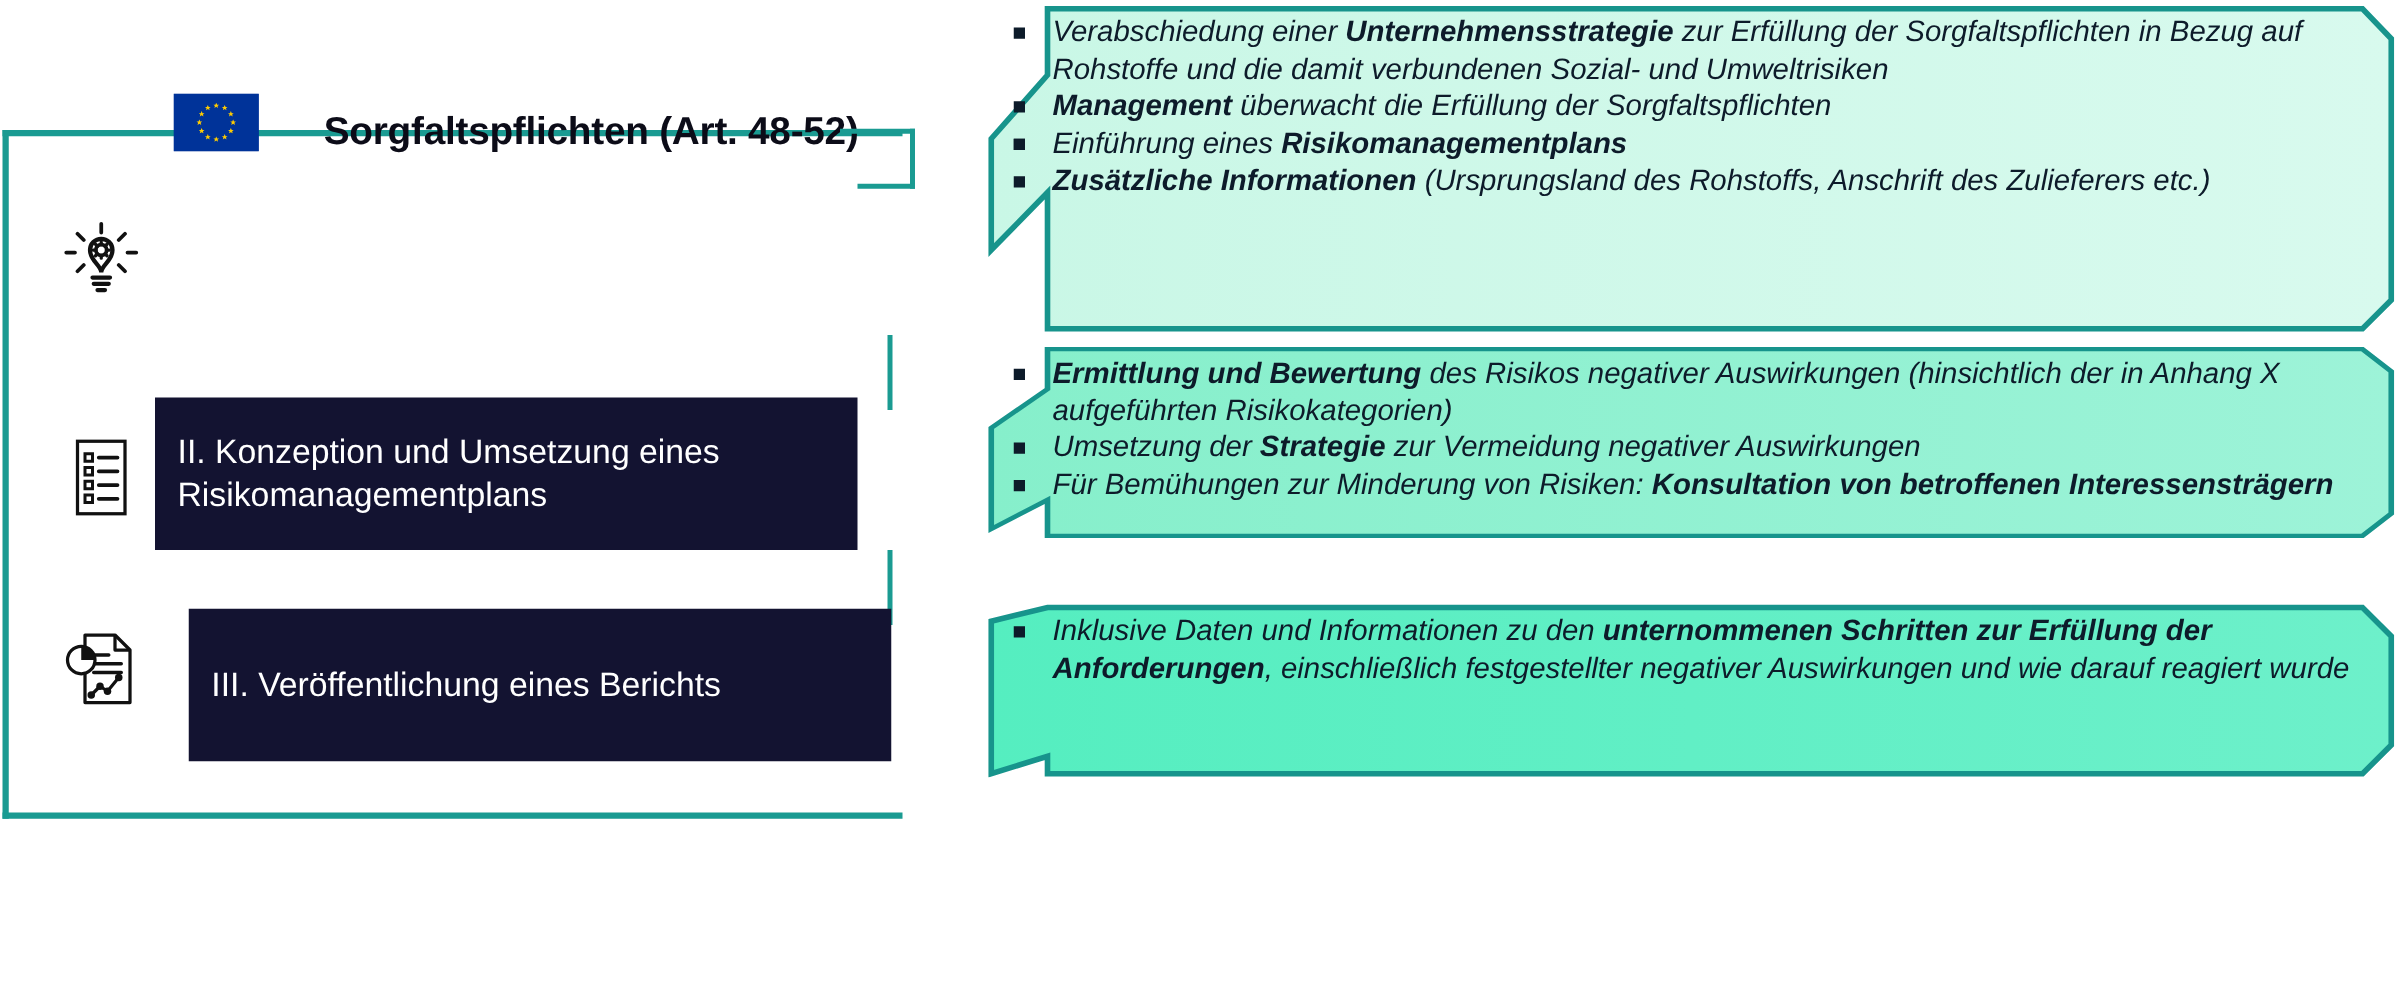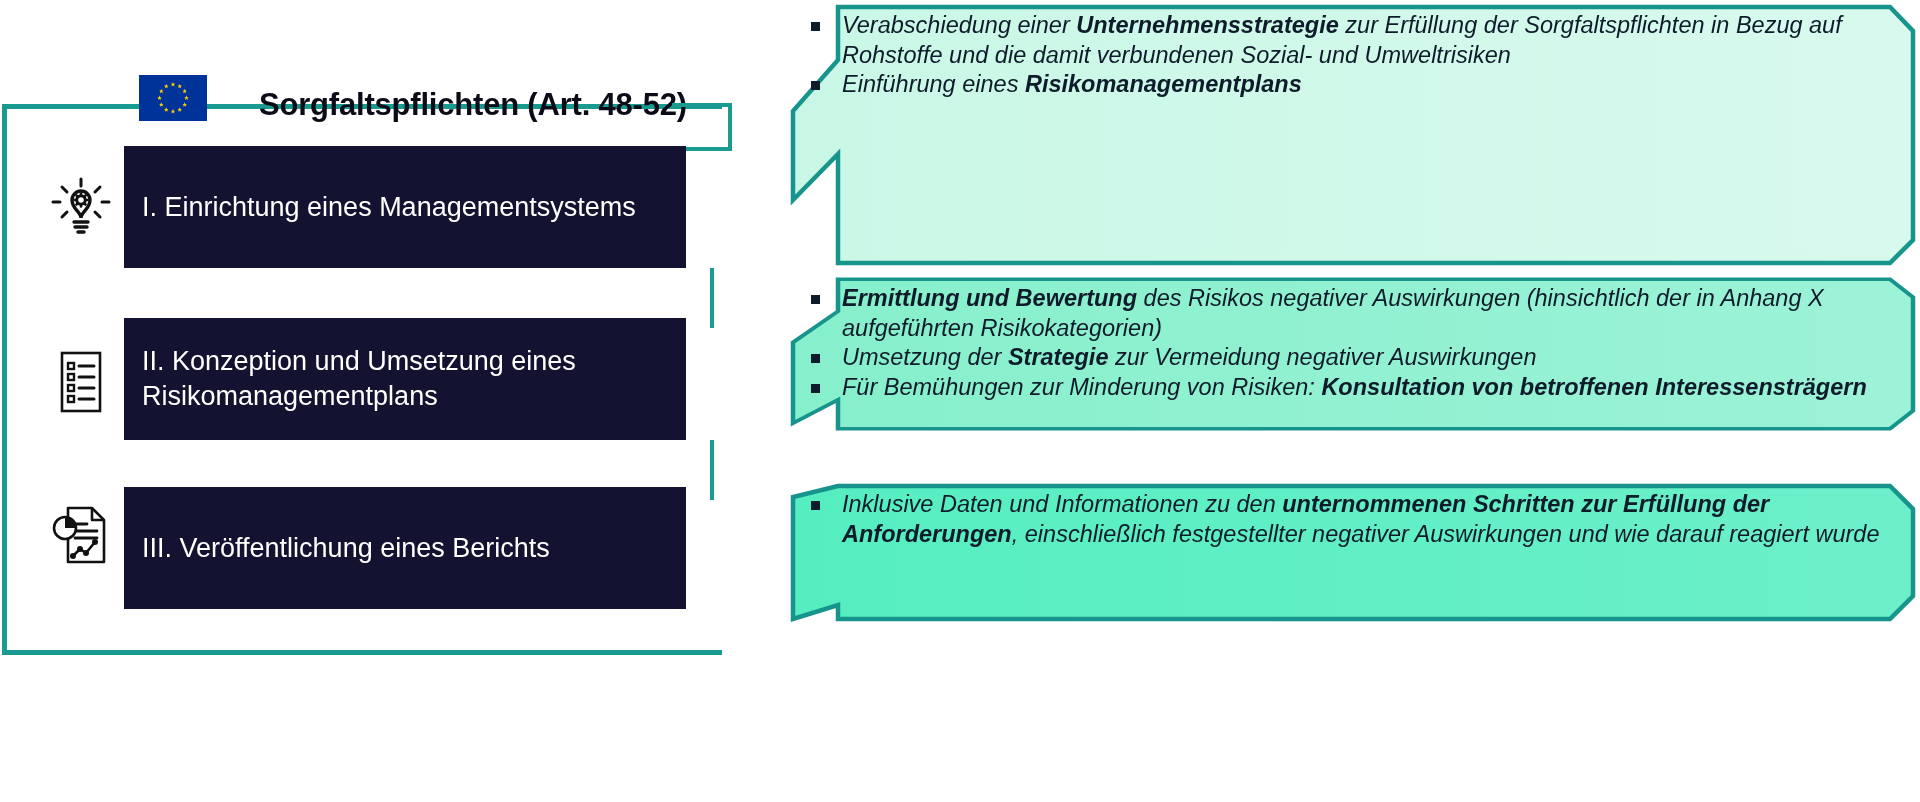--- a/index.html
+++ b/index.html
@@ -144,23 +144,20 @@
         <path d="M32 60 h6" stroke-width="3.4"></path>
         <path d="M35 7 v7 M16 15 l5 5 M54 15 l-5 5 M7 30 h7 M56 30 h7 M16 45 l5 -5 M54 45 l-5 -5"></path>
       </g>
       <g fill="none" stroke="#111111" stroke-width="3">
         <circle cx="35" cy="28" r="4.3"></circle>
         <path d="M35 21.5 v2.2 M35 32.3 v2.2 M28.5 28 h2.2 M39.3 28 h2.2
                  M30.4 23.4 l1.6 1.6 M38 31 l1.6 1.6 M39.6 23.4 l-1.6 1.6 M32 31 l-1.6 1.6" stroke-width="2.6" stroke-linecap="round"></path>
       </g>
     </svg>
   </div>
-  <div class="stepbox" style="top:146px;height:122px;">
-    <span class="txt">I. Einrichtung eines Managementsystems</span>
-  </div>
 
   <div class="stepicon" style="top:347px;">
     <svg viewBox="0 0 70 70" xmlns="http://www.w3.org/2000/svg" aria-hidden="true">
       <rect x="16" y="6" width="38" height="58" fill="#ffffff" stroke="#111111" stroke-width="2.6"></rect>
       <g stroke="#111111" stroke-width="2.4" fill="none">
         <rect x="22" y="16" width="6" height="6"></rect>
         <rect x="22" y="27" width="6" height="6"></rect>
         <rect x="22" y="38" width="6" height="6"></rect>
         <rect x="22" y="49" width="6" height="6"></rect>
       </g>
@@ -186,39 +183,41 @@
         <path d="M27 56 l7 -7 l6 4 l9 -11"></path>
       </g>
       <g fill="#111111">
         <circle cx="27" cy="56" r="3"></circle>
           <circle cx="34" cy="49" r="3"></circle>
         <circle cx="40" cy="53" r="3"></circle>
           <circle cx="49" cy="42" r="3"></circle>
       </g>
     </svg>
   </div>
-  <div class="stepbox" style="top:487px;height:122px;">
+  <div class="stepbox" style="top:487px;height:122px;margin-left:27px;">
     <span class="txt">III. Veröffentlichung eines Berichts</span>
   </div>
 
   <div class="callout" style="left:790px;top:4px;width:1126px;height:262px;">
     <svg class="shape" viewBox="0 0 1126 262" preserveAspectRatio="none" xmlns="http://www.w3.org/2000/svg" aria-hidden="true">
       <defs>
         <linearGradient id="g1" x1="0" y1="0" x2="1" y2="0">
           <stop offset="0%" stop-color="#c9f7e6"></stop>
           <stop offset="100%" stop-color="#d8faee"></stop>
         </linearGradient>
       </defs>
       <path d="M48 3 H1100 L1123 27 V236 L1100 259 H48 V150 L3 196 V107 L48 56 Z" fill="url(#g1)" stroke="#17948c" stroke-width="4.5" stroke-linejoin="miter"></path>
     </svg>
     <div class="inner">
       <ul>
         <li><span class="bullet"></span><span><span>Verabschiedung einer </span><b>Unternehmensstrategie</b><span> zur Erfüllung der  Sorgfaltspflichten in Bezug auf Rohstoffe und die damit verbundenen Sozial- und Umweltrisiken</span></span></li>
+        <li><span class="bullet"></span><span><b>Management</b><span> überwacht die Erfüllung der Sorgfaltspflichten</span></span></li>
         <li><span class="bullet"></span></li>
         <li><span class="bullet"></span><span><span>Einführung eines </span><b>Risikomanagementplans</b></span></li>
+        <li><span class="bullet"></span><span><b>Zusätzliche Informationen</b><span> (Ursprungsland des Rohstoffs, Anschrift des Zulieferers etc.)</span></span></li>
       </ul>
     </div>
   </div>
 
   <div class="callout" style="left:790px;top:277px;width:1126px;height:154px;">
     <svg class="shape" viewBox="0 0 1126 198" preserveAspectRatio="none" xmlns="http://www.w3.org/2000/svg" aria-hidden="true">
       <defs>
         <linearGradient id="g2" x1="0" y1="0" x2="1" y2="0">
           <stop offset="0%" stop-color="#86efcb"></stop>
           <stop offset="100%" stop-color="#9df3d8"></stop>

